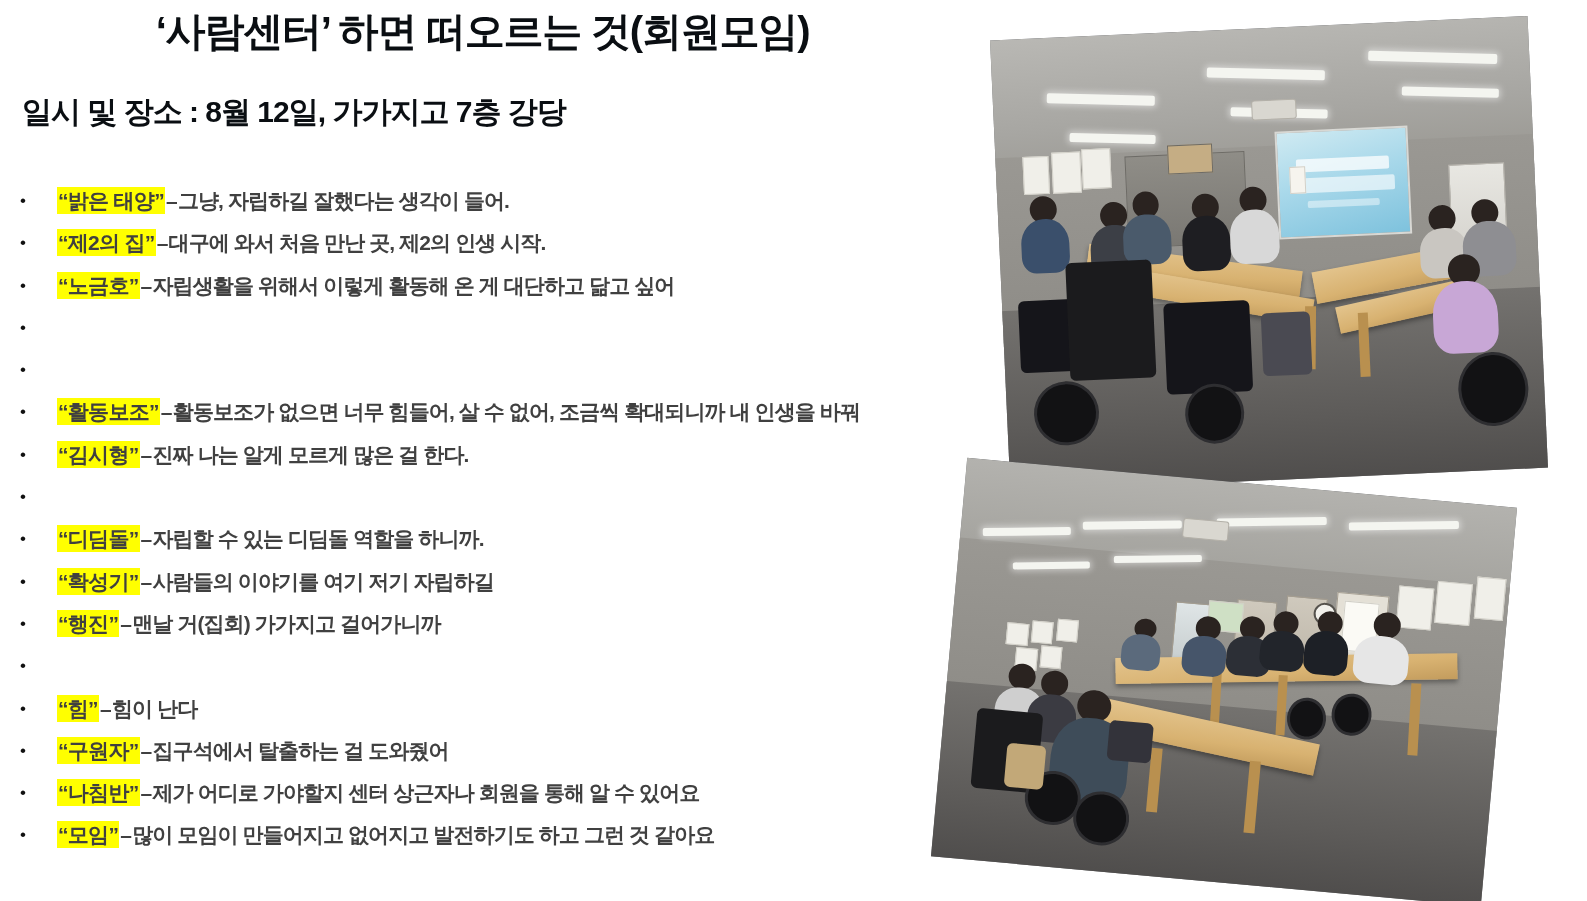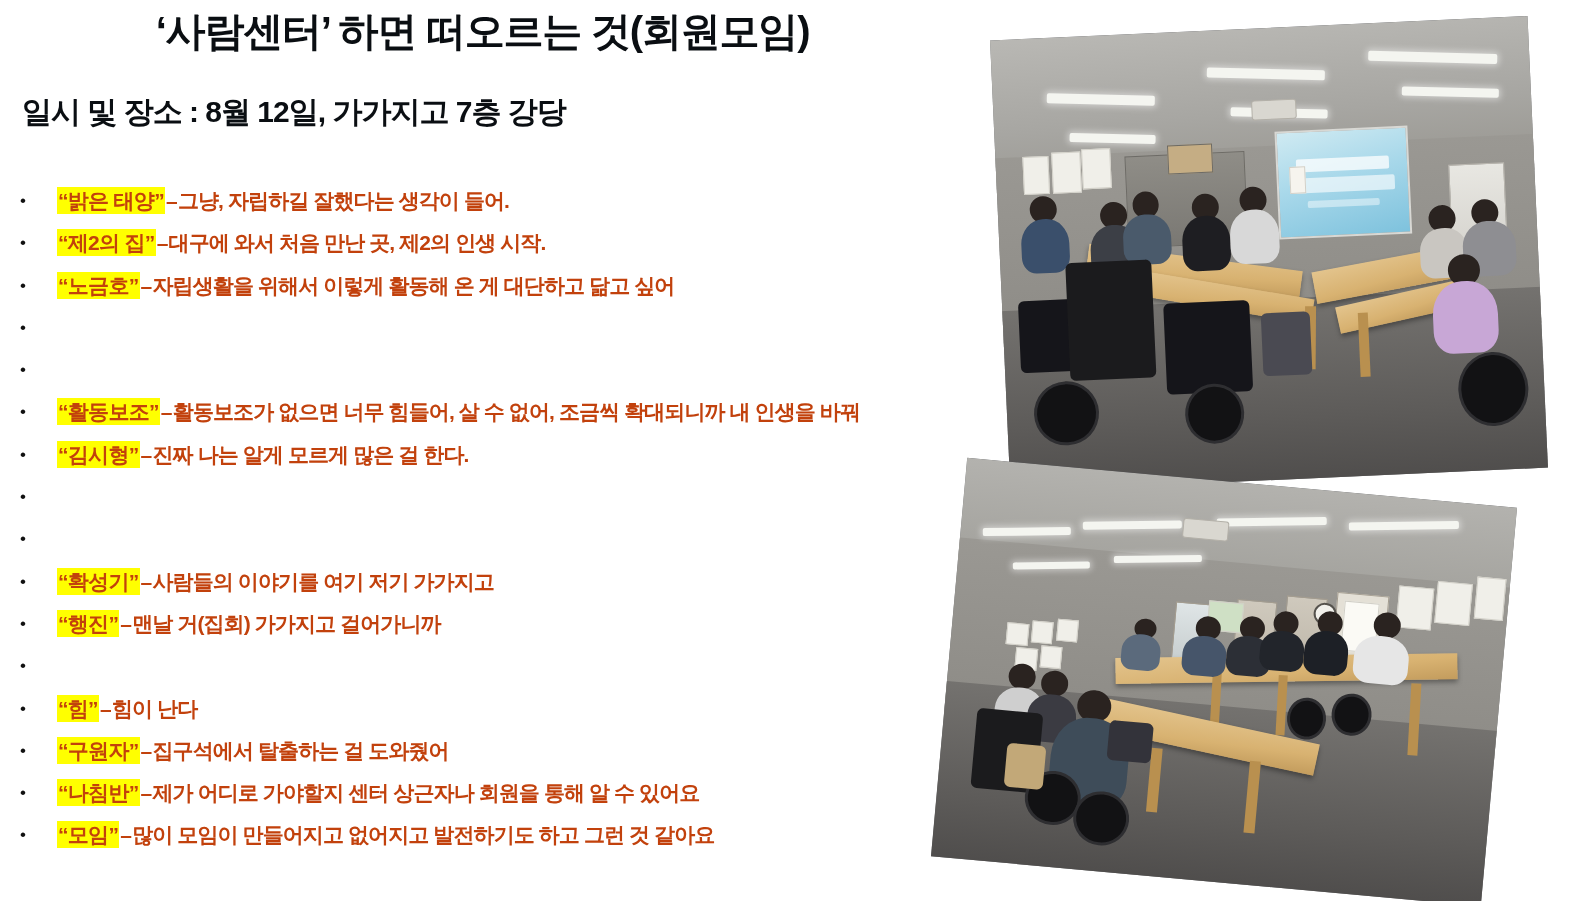--- a/index.html
+++ b/index.html
@@ -65,21 +65,21 @@
     color: #111;
   }
   .bullet-text {
     position: absolute;
     left: 57px;
     top: 0;
     font-size: 21px;
     line-height: 42.3px;
     letter-spacing: -0.7px;
     font-weight: bold;
-    color: #c2410c;
+    color: #404040;
   }
   .kw {
     background: #ffff00;
     padding: 2px 1px;
     font-weight: bold;
   }
   .dash {
     font-weight: bold;
     padding: 0 1px;
   }
@@ -280,24 +280,25 @@
     </div>
     <div class="bullet-row">
       <span class="bullet-marker">•</span>
       <span class="bullet-text"><span class="kw">“김시형”</span><span class="dash">–</span><span class="desc">진짜 나는 알게 모르게 많은 걸 한다.</span></span>
     </div>
     <div class="bullet-row">
       <span class="bullet-marker">•</span>
     </div>
     <div class="bullet-row">
       <span class="bullet-marker">•</span>
-    </div>
-    <div class="bullet-row">
-      <span class="bullet-marker">•</span>
-      <span class="bullet-text"><span class="kw">“확성기”</span><span class="dash">–</span><span class="desc">사람들의 이야기를 여기 저기 가가지고</span></span>
+      <span class="bullet-text"><span class="kw">“디딤돌”</span><span class="dash">–</span><span class="desc">자립할 수 있는 디딤돌 역할을 하니까.</span></span>
+    </div>
+    <div class="bullet-row">
+      <span class="bullet-marker">•</span>
+      <span class="bullet-text"><span class="kw">“확성기”</span><span class="dash">–</span><span class="desc">사람들의 이야기를 여기 저기 자립하길</span></span>
     </div>
     <div class="bullet-row">
       <span class="bullet-marker">•</span>
       <span class="bullet-text"><span class="kw">“행진”</span><span class="dash">–</span><span class="desc">맨날 거(집회) 가가지고 걸어가니까</span></span>
     </div>
     <div class="bullet-row">
       <span class="bullet-marker">•</span>
     </div>
     <div class="bullet-row">
       <span class="bullet-marker">•</span>

